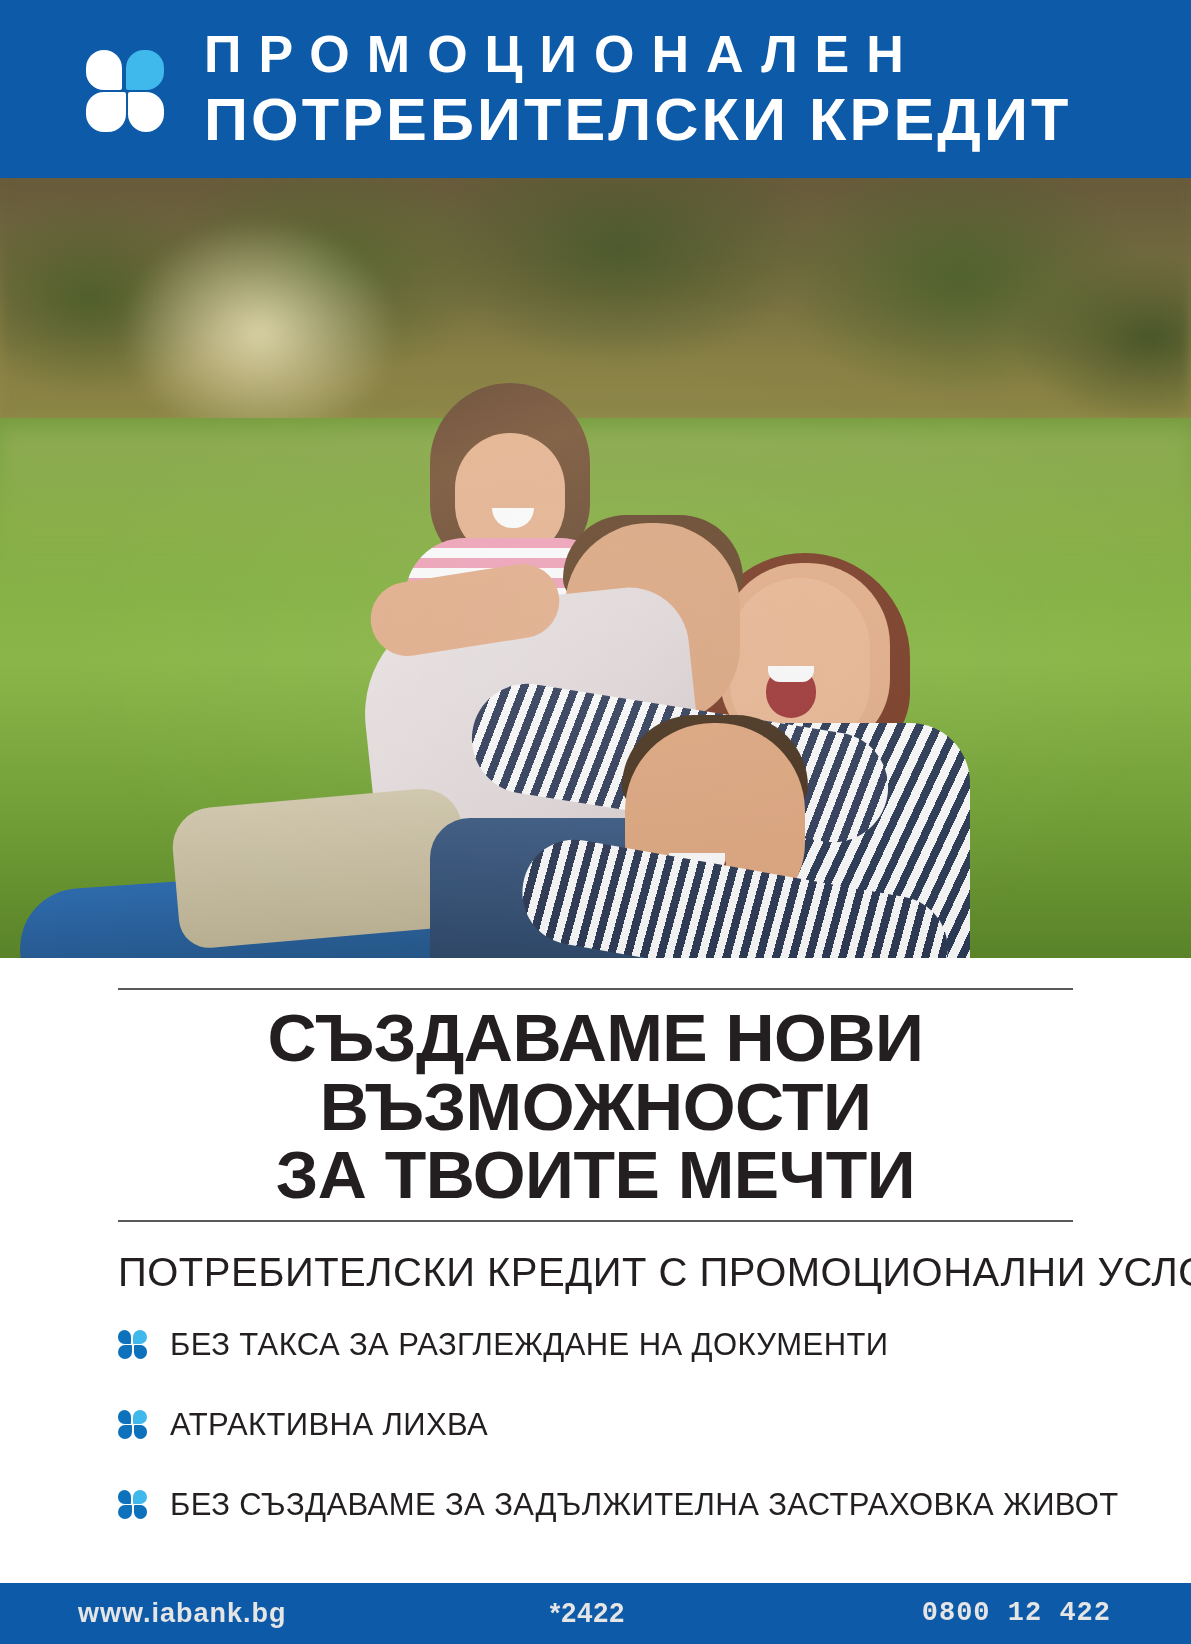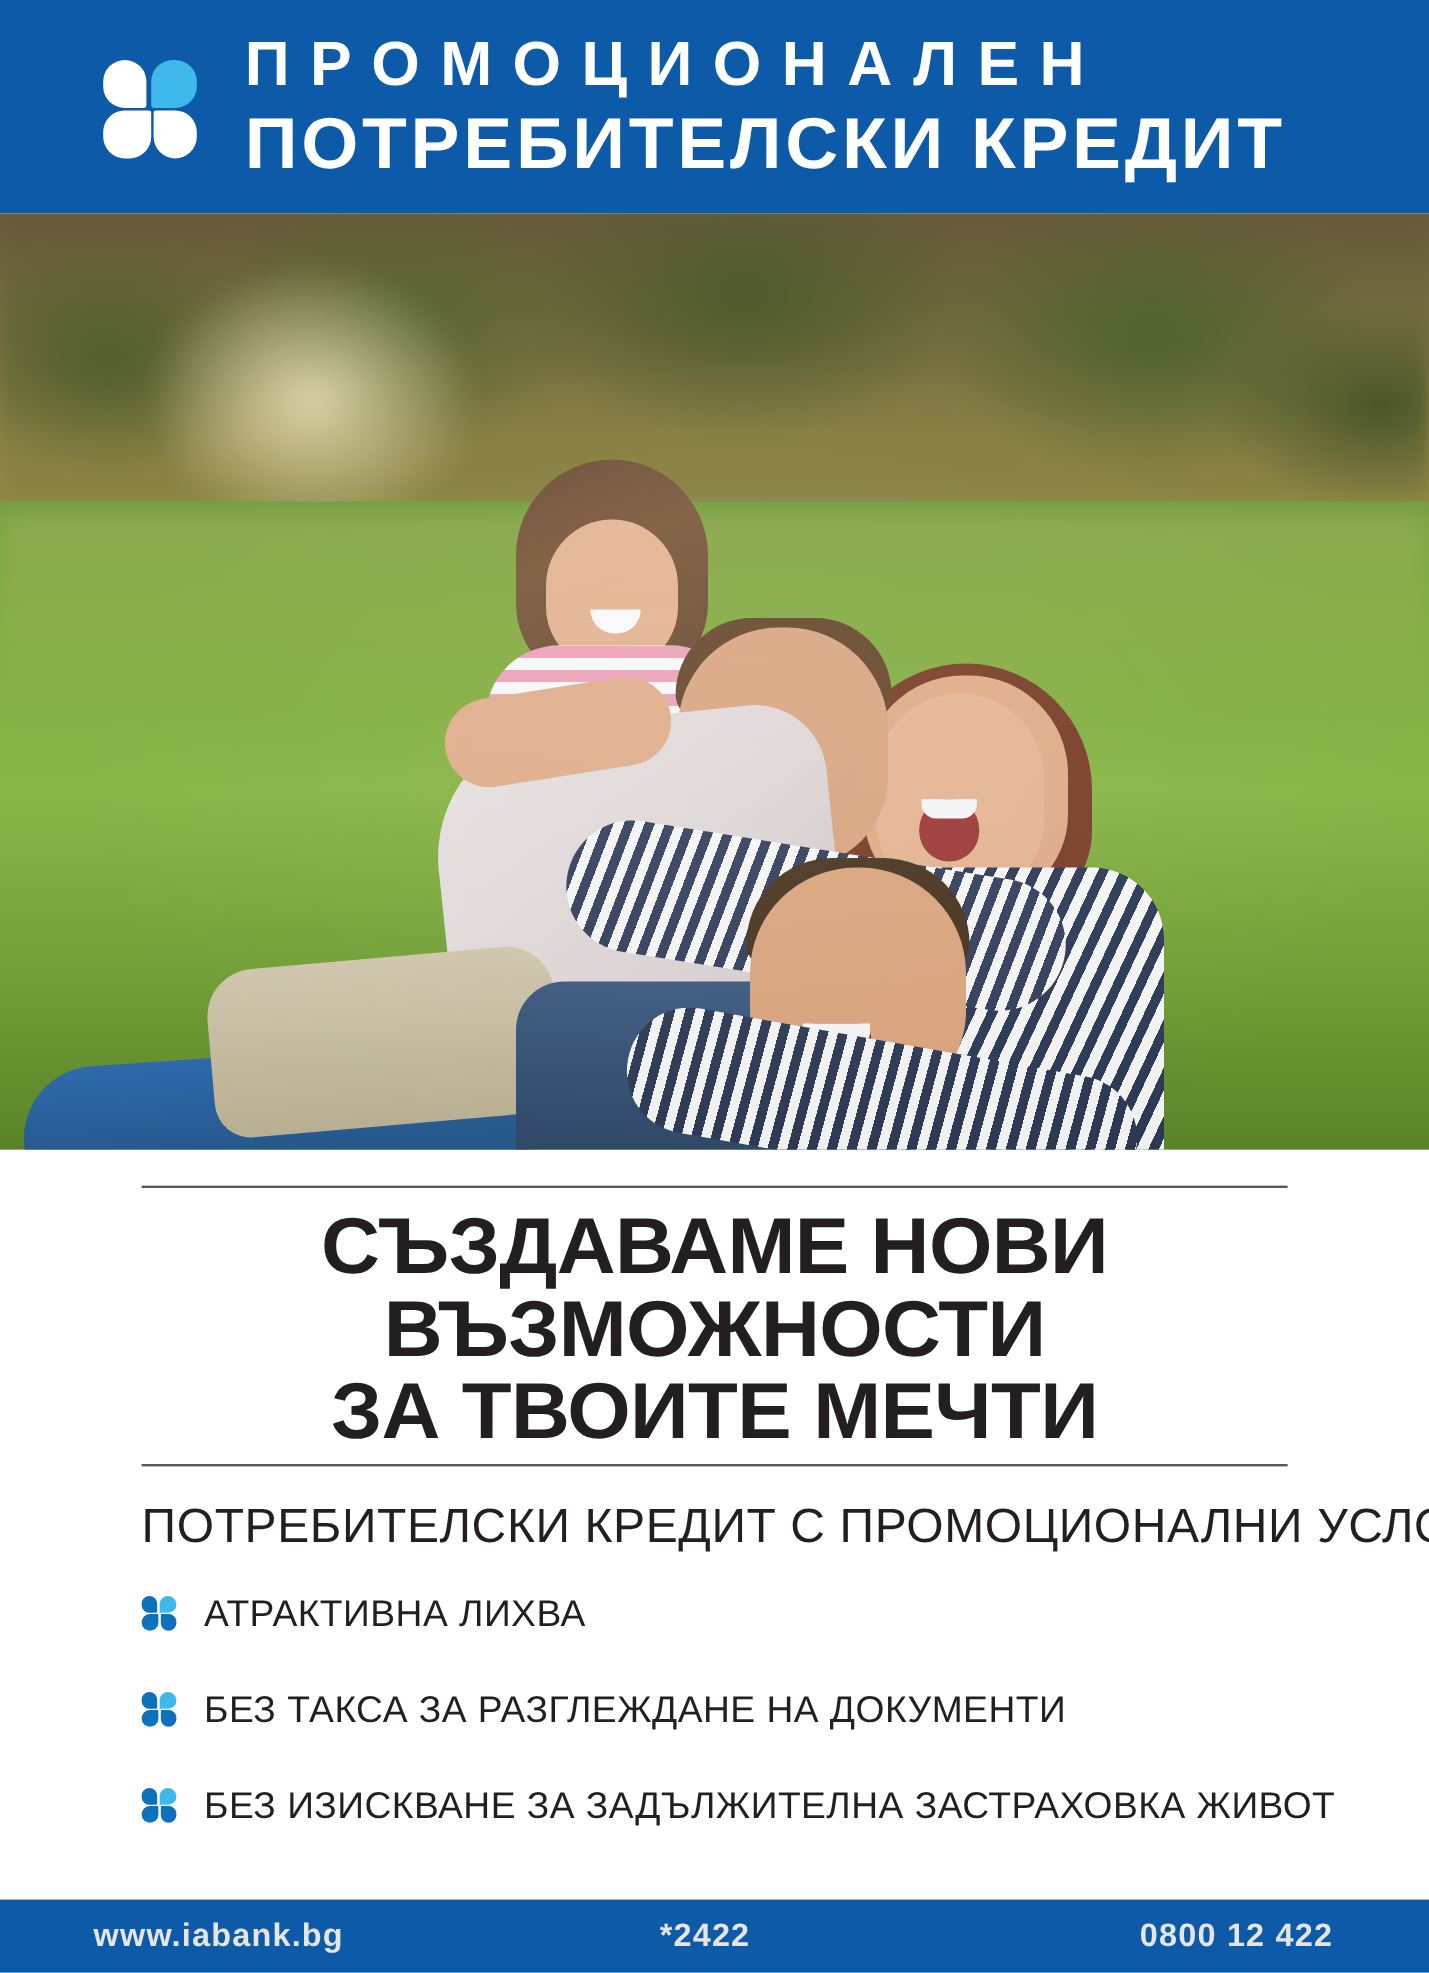--- a/index.html
+++ b/index.html
@@ -389,21 +389,21 @@
     color: #e5e5e5;
     display: flex;
     align-items: center;
     font-weight: bold;
     font-size: 27px;
     letter-spacing: 1px;
     position: relative;
   }
   .footer .web { position: absolute; left: 78px; }
   .footer .short { position: absolute; left: 0; right: 16px; text-align: center; }
-  .footer .phone { position: absolute; right: 80px; }
+  .footer .phone { position: absolute; right: 80px; font-family: Liberation Mono, monospace; }
 </style>
 </head>
 <body>
 
 <div class="poster">
 
   <div class="header">
     <div class="logo">
       <span class="sq p1"></span>
       <span class="sq p2"></span>
@@ -473,41 +473,41 @@
 
     <div class="bullets">
 
       <div class="bullet">
         <span class="bullet-icon">
           <span class="bi1"></span>
             <span class="bi2"></span>
             <span class="bi3"></span>
             <span class="bi4"></span>
         </span>
-        <span class="bullet-text">АТРАКТИВНА ЛИХВА</span>
+        <span class="bullet-text">БЕЗ ТАКСА ЗА РАЗГЛЕЖДАНЕ НА ДОКУМЕНТИ</span>
       </div>
 
       <div class="bullet">
         <span class="bullet-icon">
           <span class="bi1"></span>
             <span class="bi2"></span>
             <span class="bi3"></span>
             <span class="bi4"></span>
         </span>
-        <span class="bullet-text">БЕЗ ТАКСА ЗА РАЗГЛЕЖДАНЕ НА ДОКУМЕНТИ</span>
+        <span class="bullet-text">АТРАКТИВНА ЛИХВА</span>
       </div>
 
       <div class="bullet">
         <span class="bullet-icon">
           <span class="bi1"></span>
             <span class="bi2"></span>
             <span class="bi3"></span>
             <span class="bi4"></span>
         </span>
-        <span class="bullet-text">БЕЗ ИЗИСКВАНЕ ЗА ЗАДЪЛЖИТЕЛНА ЗАСТРАХОВКА ЖИВОТ</span>
+        <span class="bullet-text">БЕЗ СЪЗДАВАМЕ ЗА ЗАДЪЛЖИТЕЛНА ЗАСТРАХОВКА ЖИВОТ</span>
       </div>
 
     </div>
   </div>
 
   <div class="footer">
     <span class="web">www.iabank.bg</span>
     <span class="short">*2422</span>
     <span class="phone">0800 12 422</span>
   </div>

